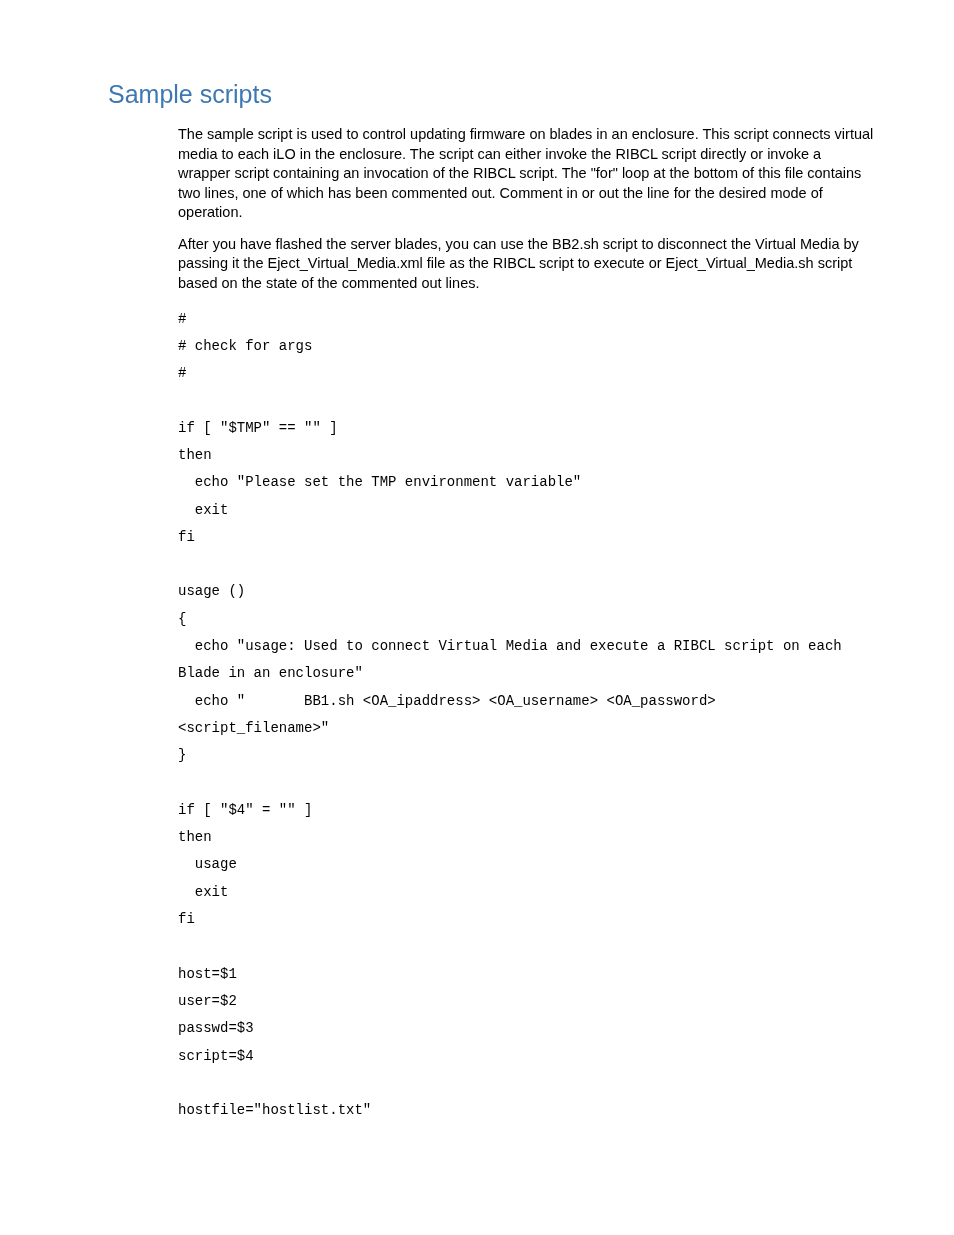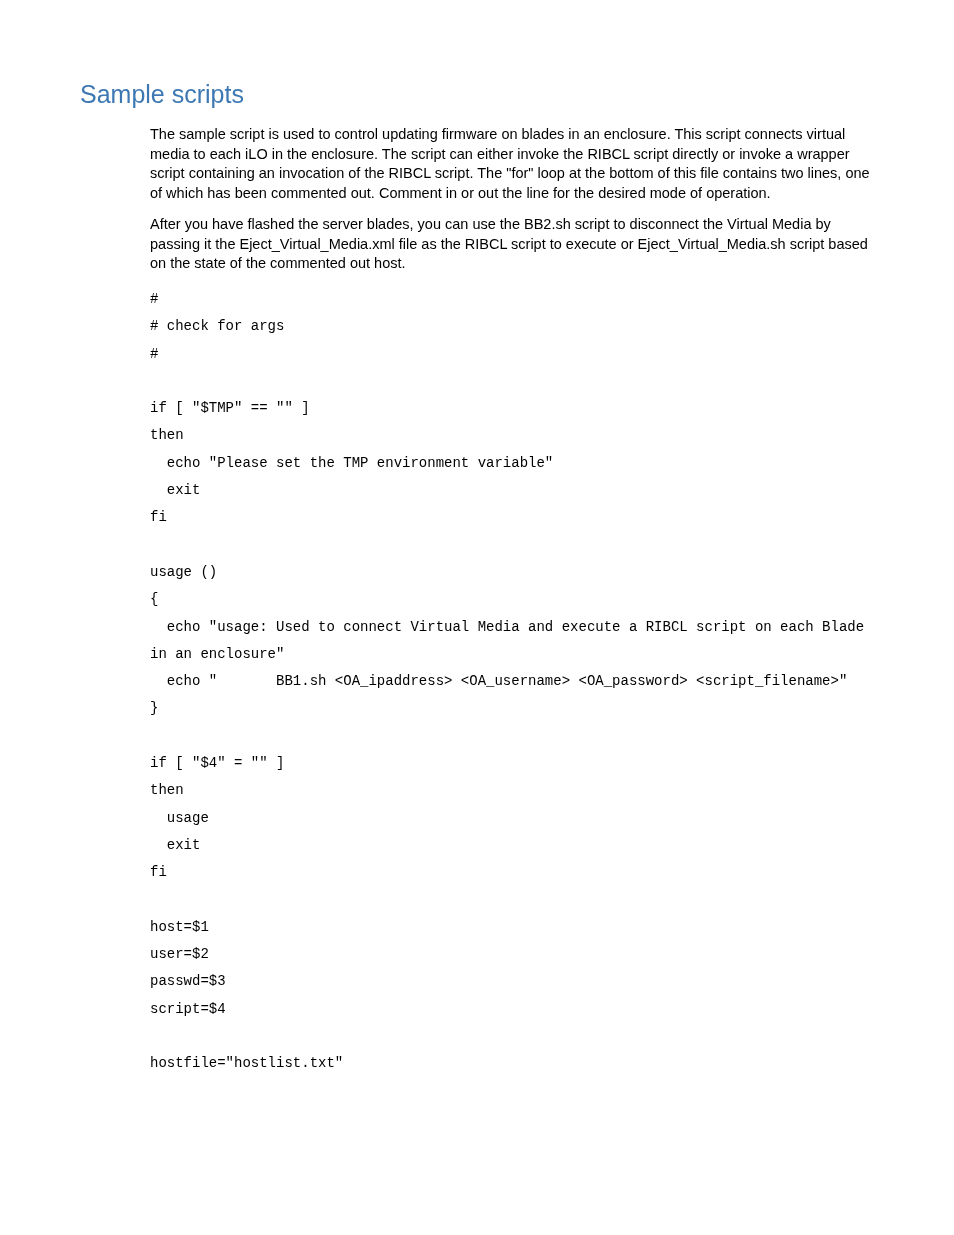--- a/index.html
+++ b/index.html
@@ -6,21 +6,21 @@
     margin: 0;
     padding: 0;
     background: #fff;
     font-family: Arial, Helvetica, sans-serif;
     width: 954px;
     height: 1235px;
     position: relative;
     box-sizing: border-box;
   }
   .page {
-    padding: 80px 80px 60px 80px;
+    padding: 80px 80px 60px 108px;
     box-sizing: border-box;
     height: 100%;
     position: relative;
   }
   .heading {
     font-size: 25px;
     font-weight: 400;
     color: #3e78b3;
     margin: 0 0 16px 0;
     font-family: Arial, Helvetica, sans-serif;
@@ -55,21 +55,21 @@
 </style>
 </head>
 <body>
 
 <div class="page">
 
   <h2 class="heading">Sample scripts</h2>
 
   <div class="body-indent">
     <p class="paragraph">The sample script is used to control updating firmware on blades in an enclosure. This script connects virtual media to each iLO in the enclosure. The script can either invoke the RIBCL script directly or invoke a wrapper script containing an invocation of the RIBCL script. The "for" loop at the bottom of this file contains two lines, one of which has been commented out. Comment in or out the line for the desired mode of operation.</p>
-    <p class="paragraph">After you have flashed the server blades, you can use the BB2.sh script to disconnect the Virtual Media by passing it the Eject_Virtual_Media.xml file as the RIBCL script to execute or Eject_Virtual_Media.sh script based on the state of the commented out host.</p>
+    <p class="paragraph">After you have flashed the server blades, you can use the BB2.sh script to disconnect the Virtual Media by passing it the Eject_Virtual_Media.xml file as the RIBCL script to execute or Eject_Virtual_Media.sh script based on the state of the commented out lines.</p>
     <div class="codeblock">#
 # check for args
 #
 
 if [ "$TMP" == "" ]
 then
   echo "Please set the TMP environment variable"
   exit
 fi
 

